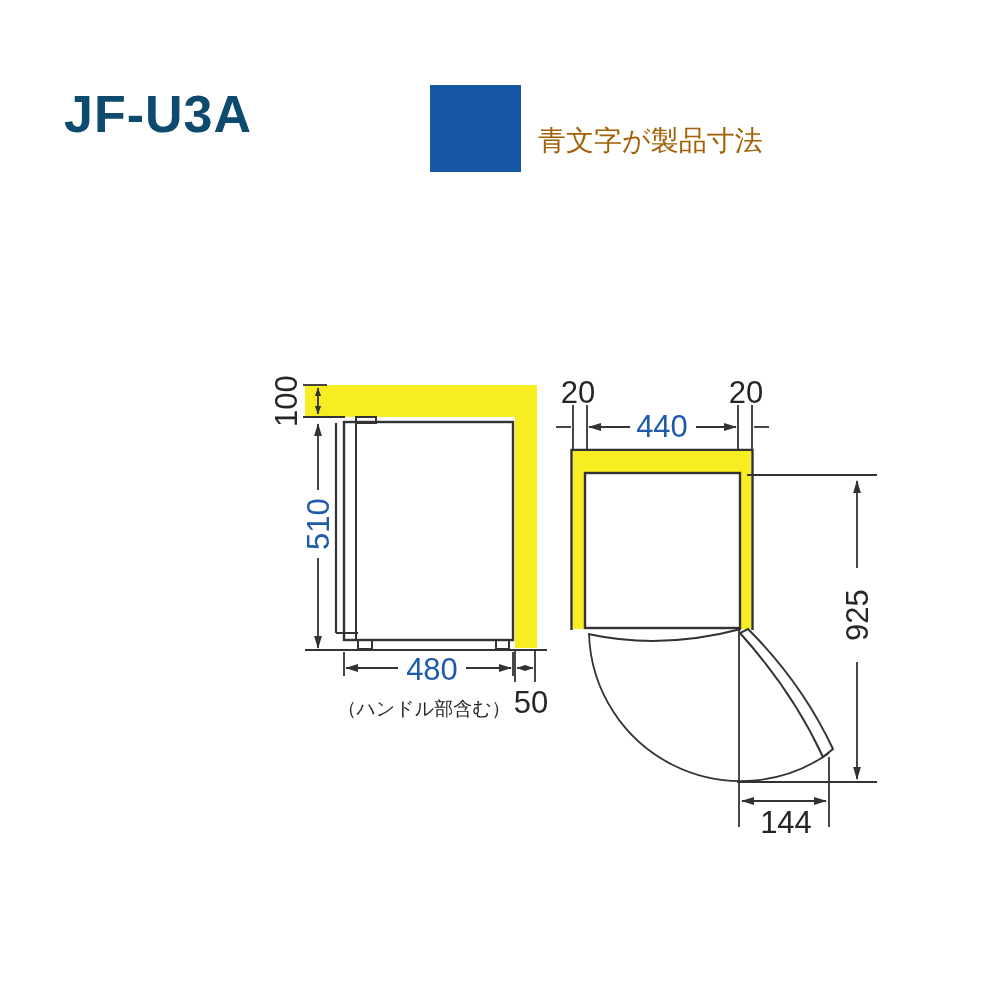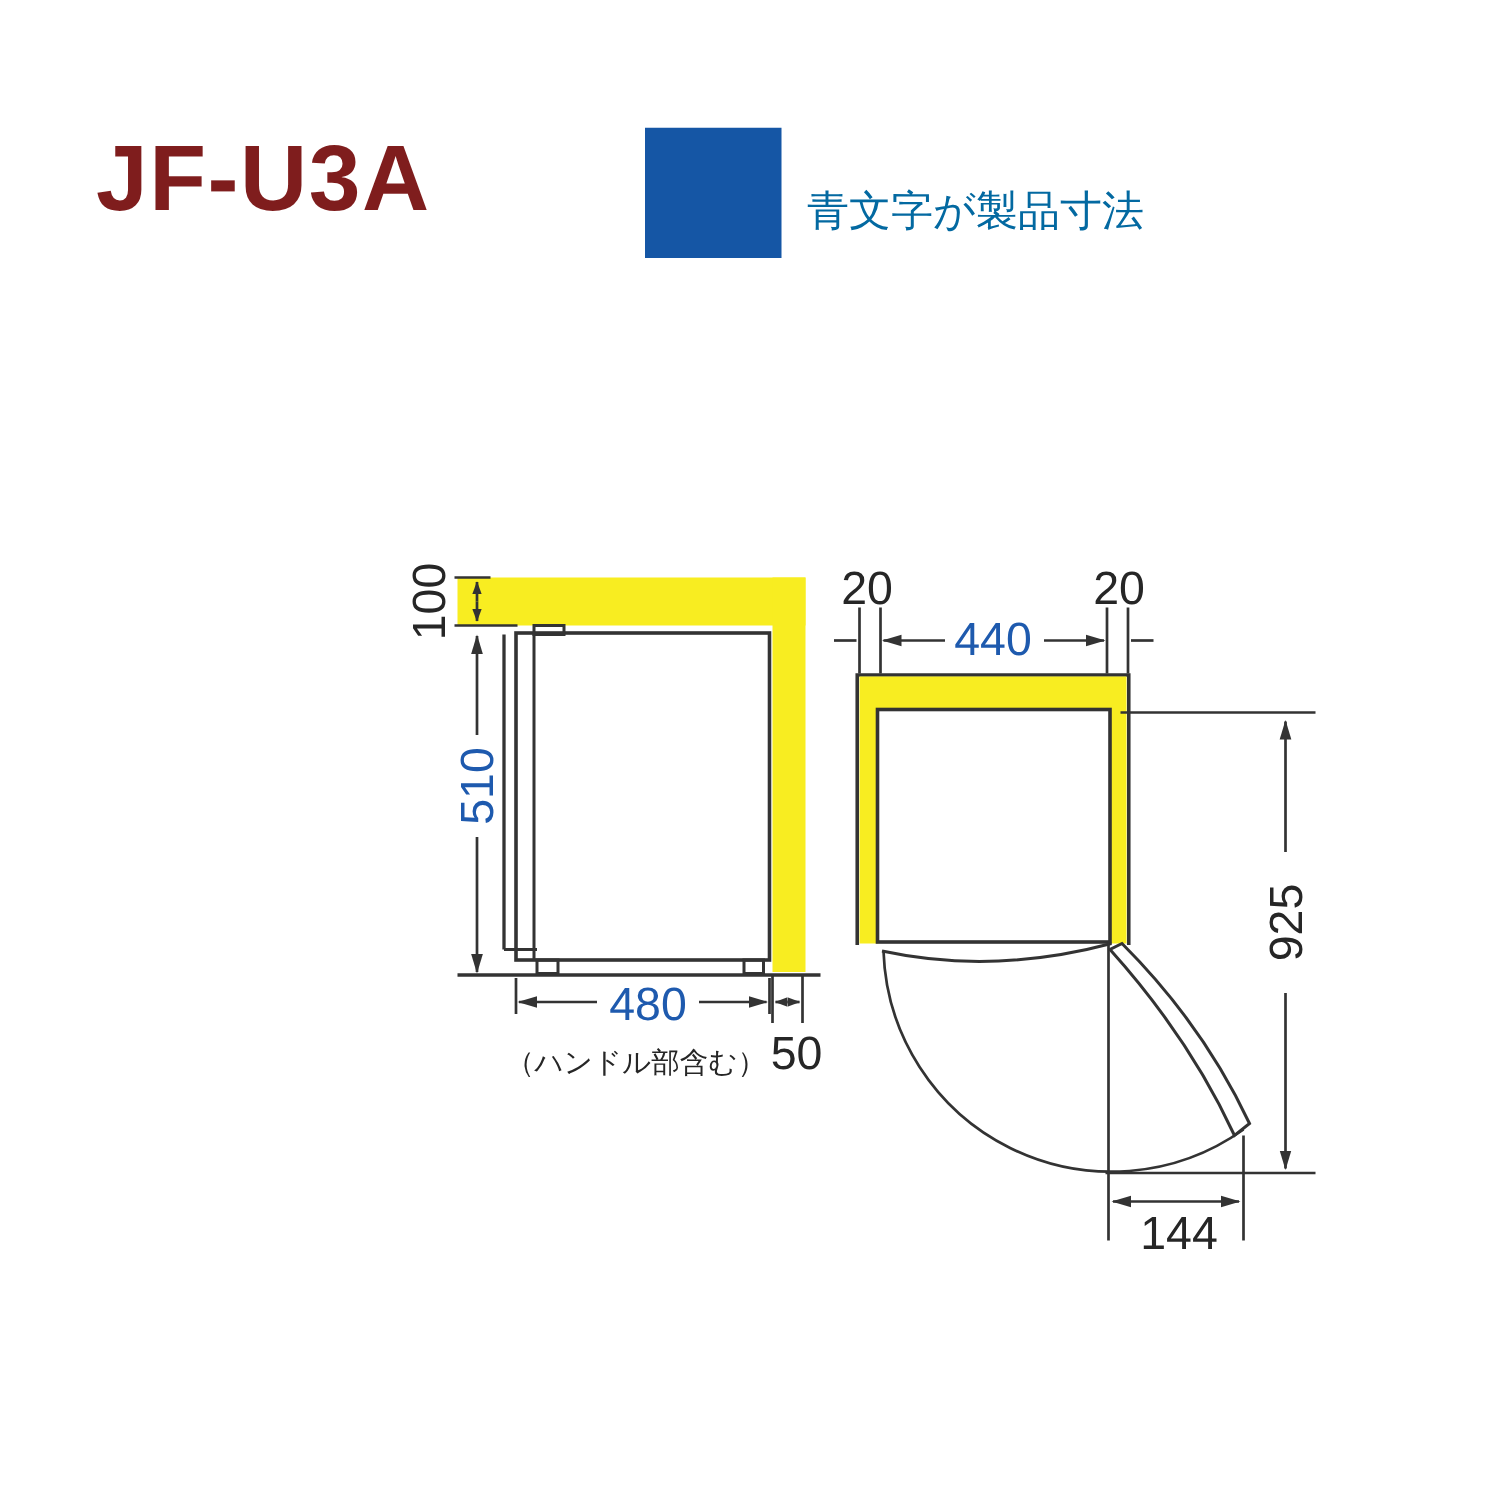--- a/index.html
+++ b/index.html
@@ -1,22 +1,22 @@
 <!DOCTYPE html>
 <html><head>
 <meta charset="utf-8">
 <style>
   html,body{margin:0;padding:0;background:#ffffff;}
   .page{position:relative;width:1000px;height:1000px;background:#fff;overflow:hidden;
         font-family:"Liberation Sans",sans-serif;color:#231815;}
-  .model-title{position:absolute;left:64px;top:84px;font-size:62px;font-weight:600;
-        letter-spacing:1px;color:#7f1d1d;}
+  .model-title{position:absolute;left:64px;top:84px;font-size:52px;font-weight:600;
+        letter-spacing:1px;color:#0c4a6e;}
   .legend{position:absolute;left:430px;top:85px;display:flex;align-items:center;}
   .legend svg{display:block;}
-  .legend-label{margin-left:16px;margin-top:24px;font-size:28px;color:#0369a1;}
+  .legend-label{margin-left:16px;margin-top:24px;font-size:28px;color:#a16207;}
   .section-title{position:absolute;left:224px;top:296px;font-size:43px;font-weight:700;
         color:#1a1a1a;letter-spacing:1px;}
   svg.diagram{position:absolute;left:0;top:0;}
   .ln{stroke:#333333;fill:none;}
   .dim{stroke:#333333;stroke-width:1.8;fill:none;}
   .num{font-family:"Liberation Sans",sans-serif;font-size:31px;fill:#262626;}
   .num-blue{fill:#1E5AAE;}
   .jp-note{font-family:"Liberation Sans",sans-serif;font-size:19px;fill:#262626;}
 </style>
 </head>

